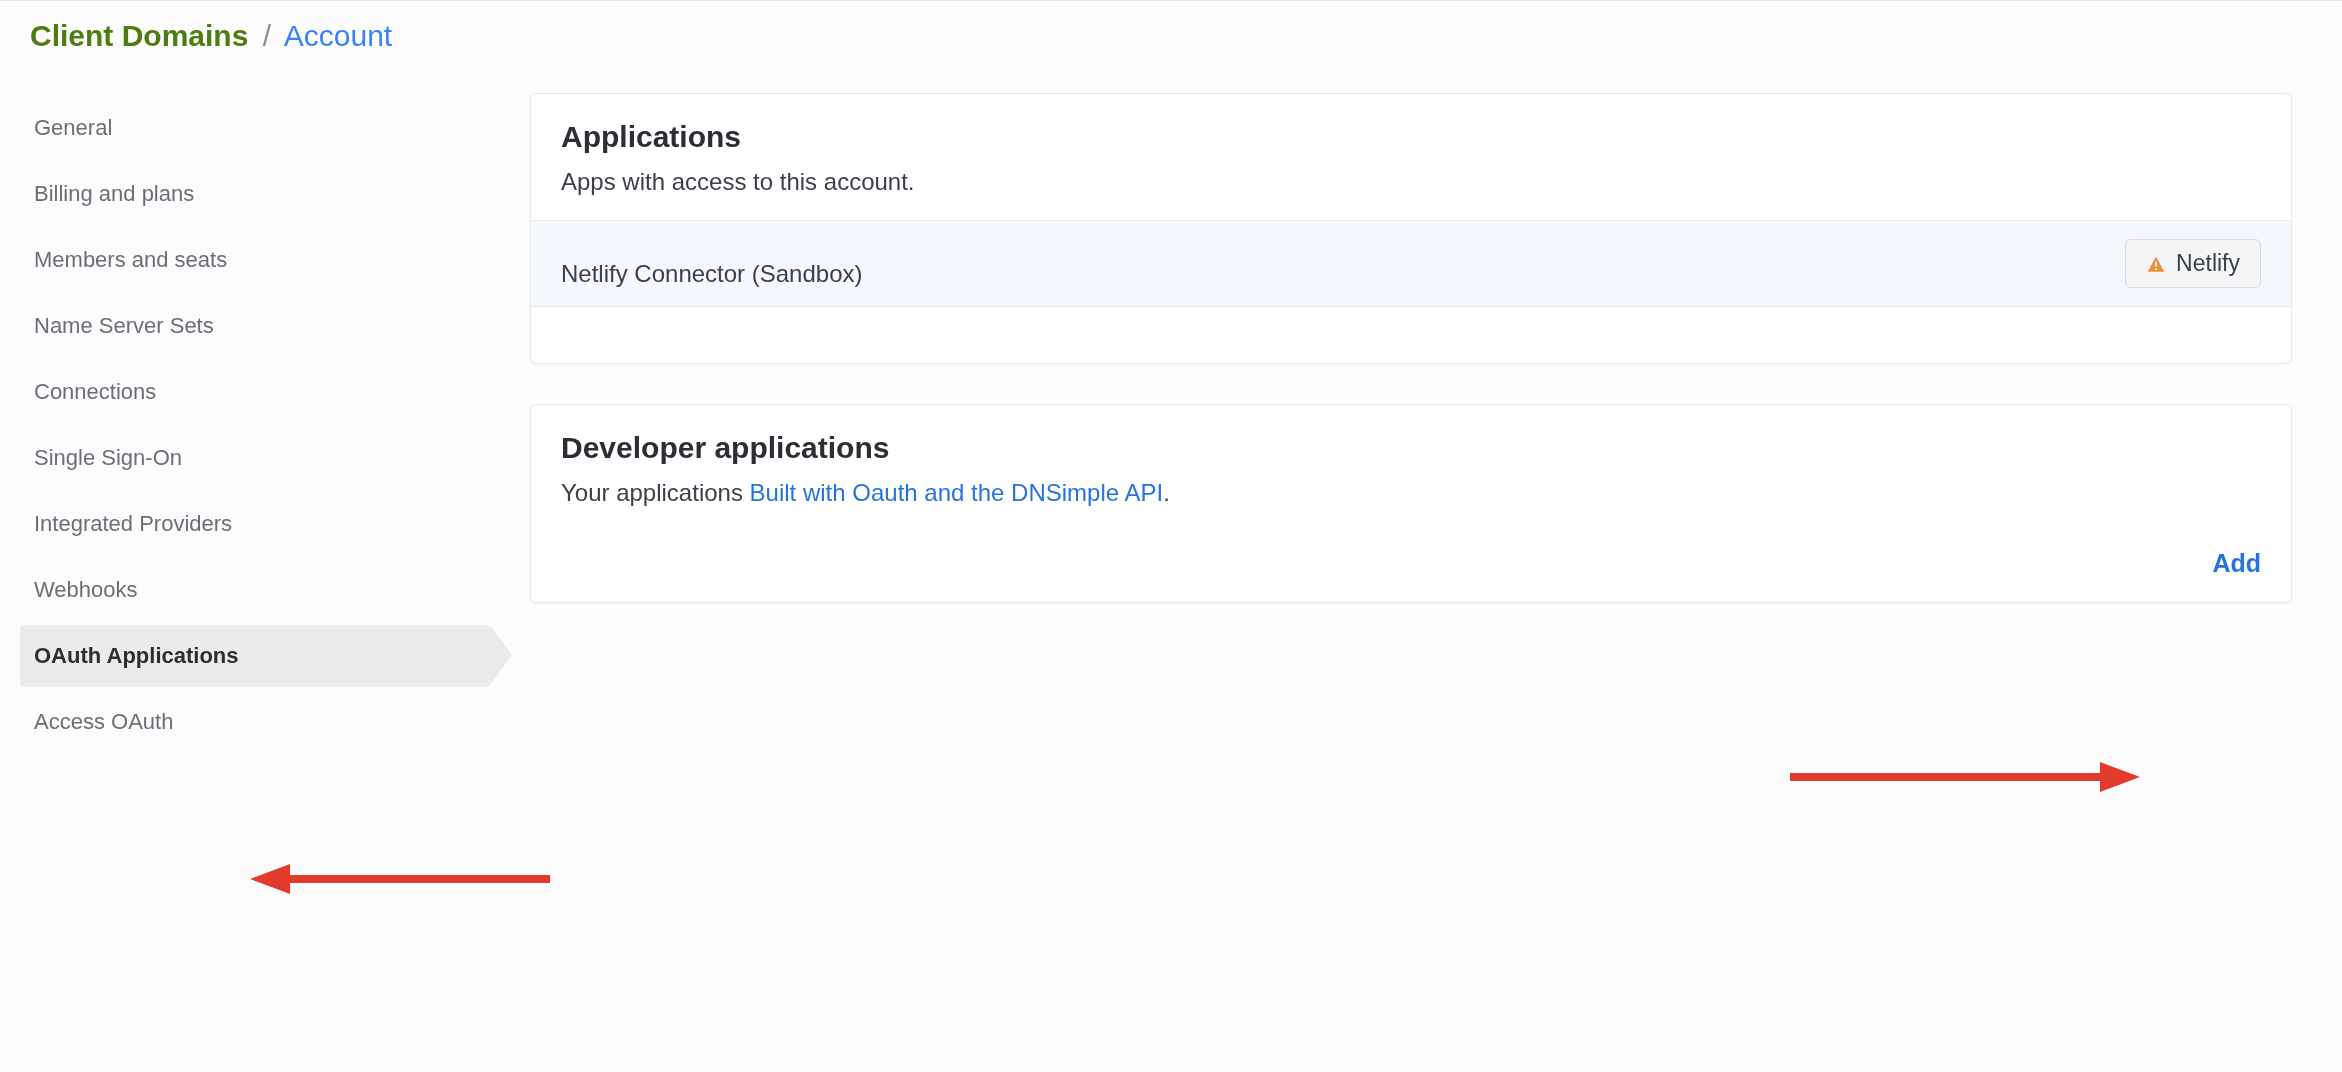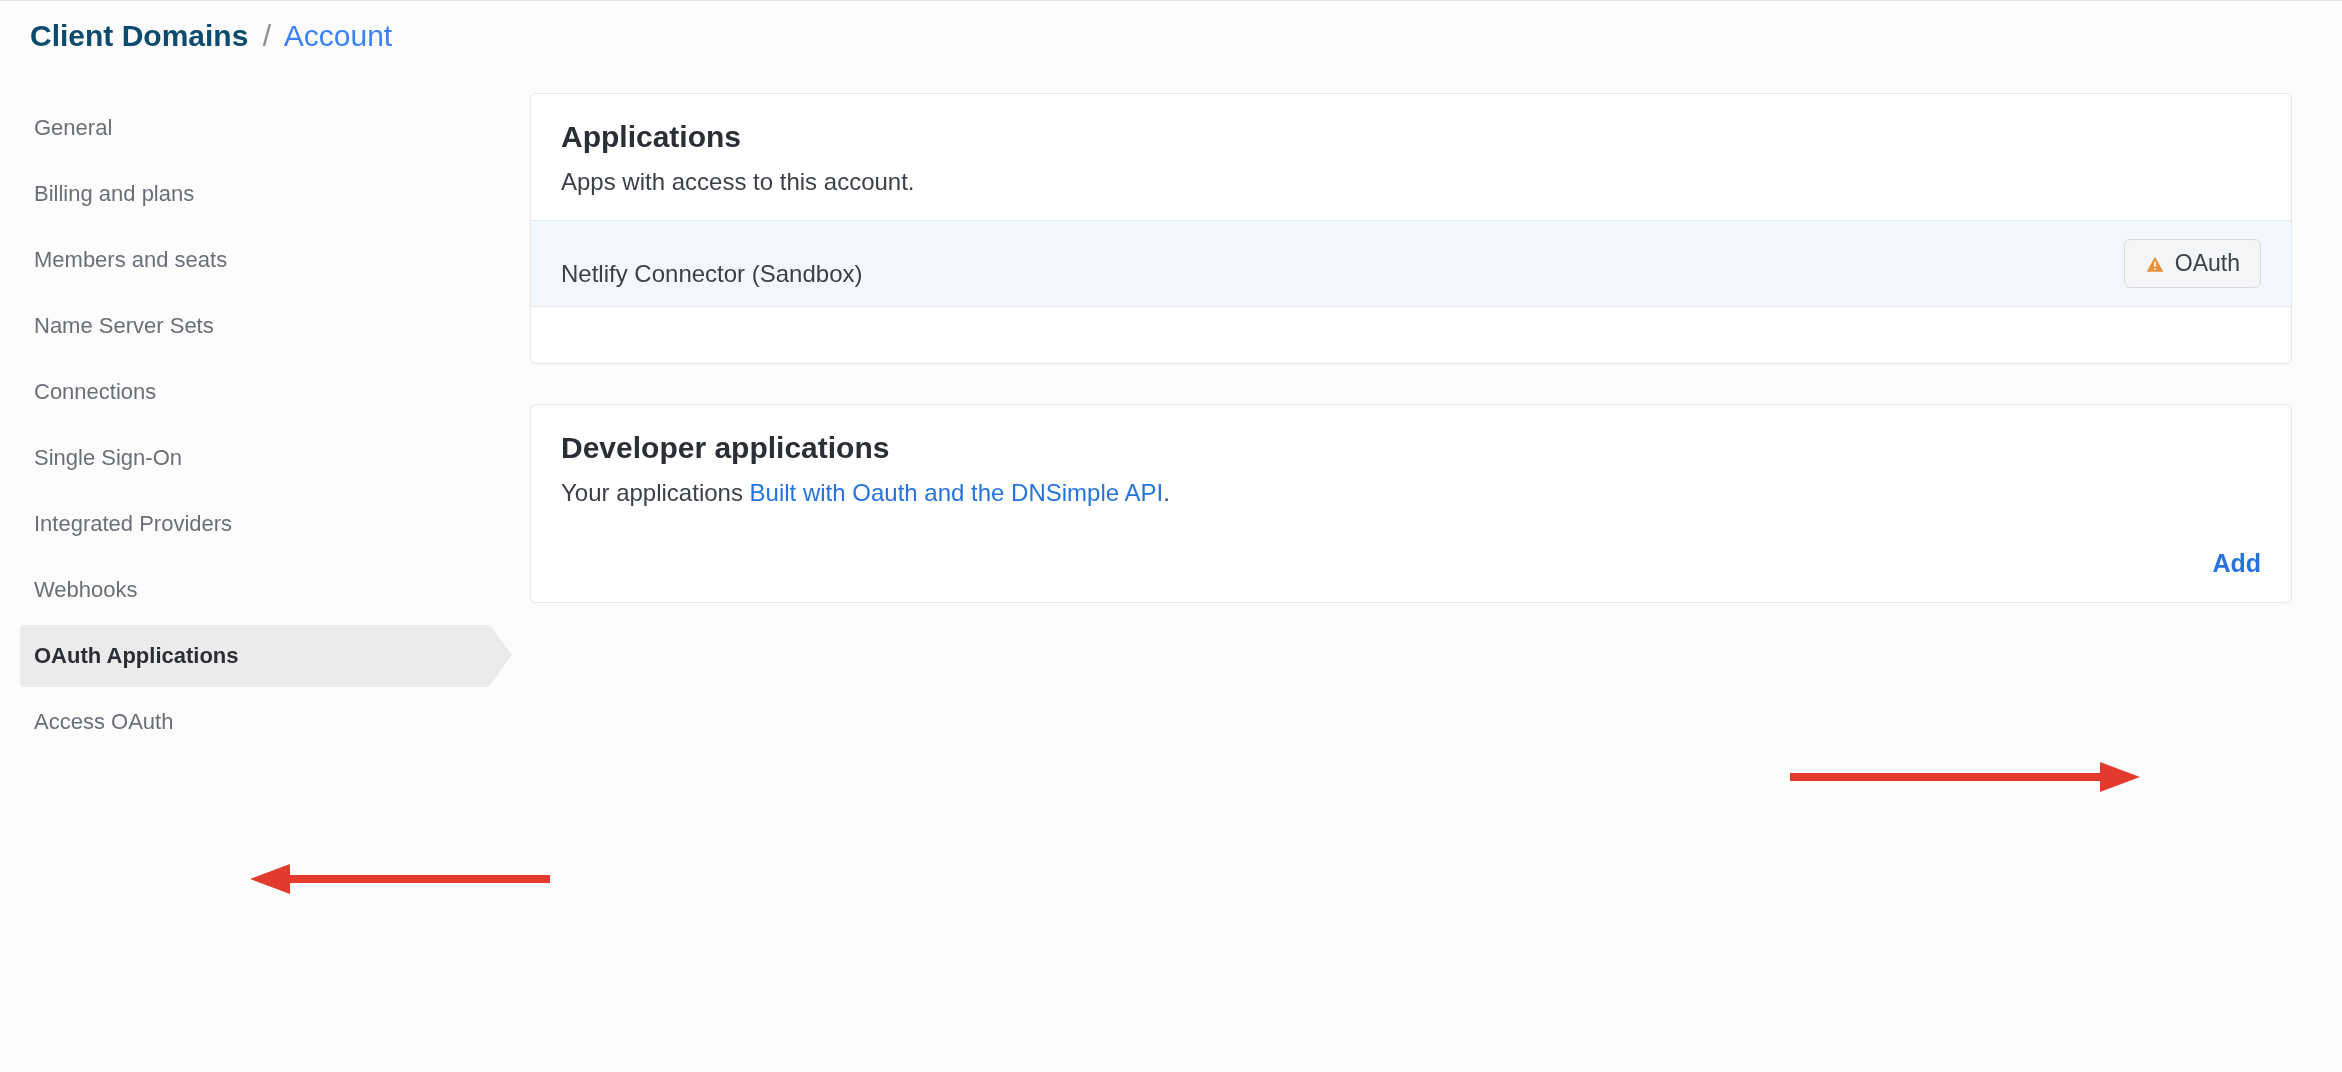--- a/index.html
+++ b/index.html
@@ -17,21 +17,21 @@
       width: 2342px;
       min-height: 1072px;
       position: relative;
       border-top: 1px solid #e5e5e5;
     }
     .breadcrumb {
       padding: 18px 30px 10px 30px;
       font-size: 30px;
     }
     .breadcrumb-link {
-      color: #0c4a6e;
+      color: #4d7c0f;
       font-weight: 600;
       text-decoration: none;
       cursor: pointer;
     }
     .breadcrumb-sep {
       color: #8a8f98;
       margin: 0 6px;
     }
     .breadcrumb-current {
       color: #3b82f6;
@@ -191,21 +191,21 @@
         <div class="app-row">
           <span class="app-name">Netlify Connector (Sandbox)</span>
           <button class="revoke-btn">
             <span class="warning-icon">
               <svg viewBox="0 0 24 24" width="20" height="20">
                 <path d="M12 2 L22 20 L2 20 Z" fill="#e8913a"></path>
                 <rect x="11" y="8" width="2" height="6" fill="#fff"></rect>
                 <rect x="11" y="16" width="2" height="2" fill="#fff"></rect>
               </svg>
             </span>
-            <span>OAuth</span>
+            <span>Netlify</span>
           </button>
         </div>
         <div class="empty-row"></div>
       </div>
 
       <div class="card">
         <div class="card-header">
           <div class="card-title">Developer applications</div>
           <div class="card-desc">
             <span>Your applications </span><a class="link-inline">Built with Oauth and the DNSimple API</a><span>.</span>

